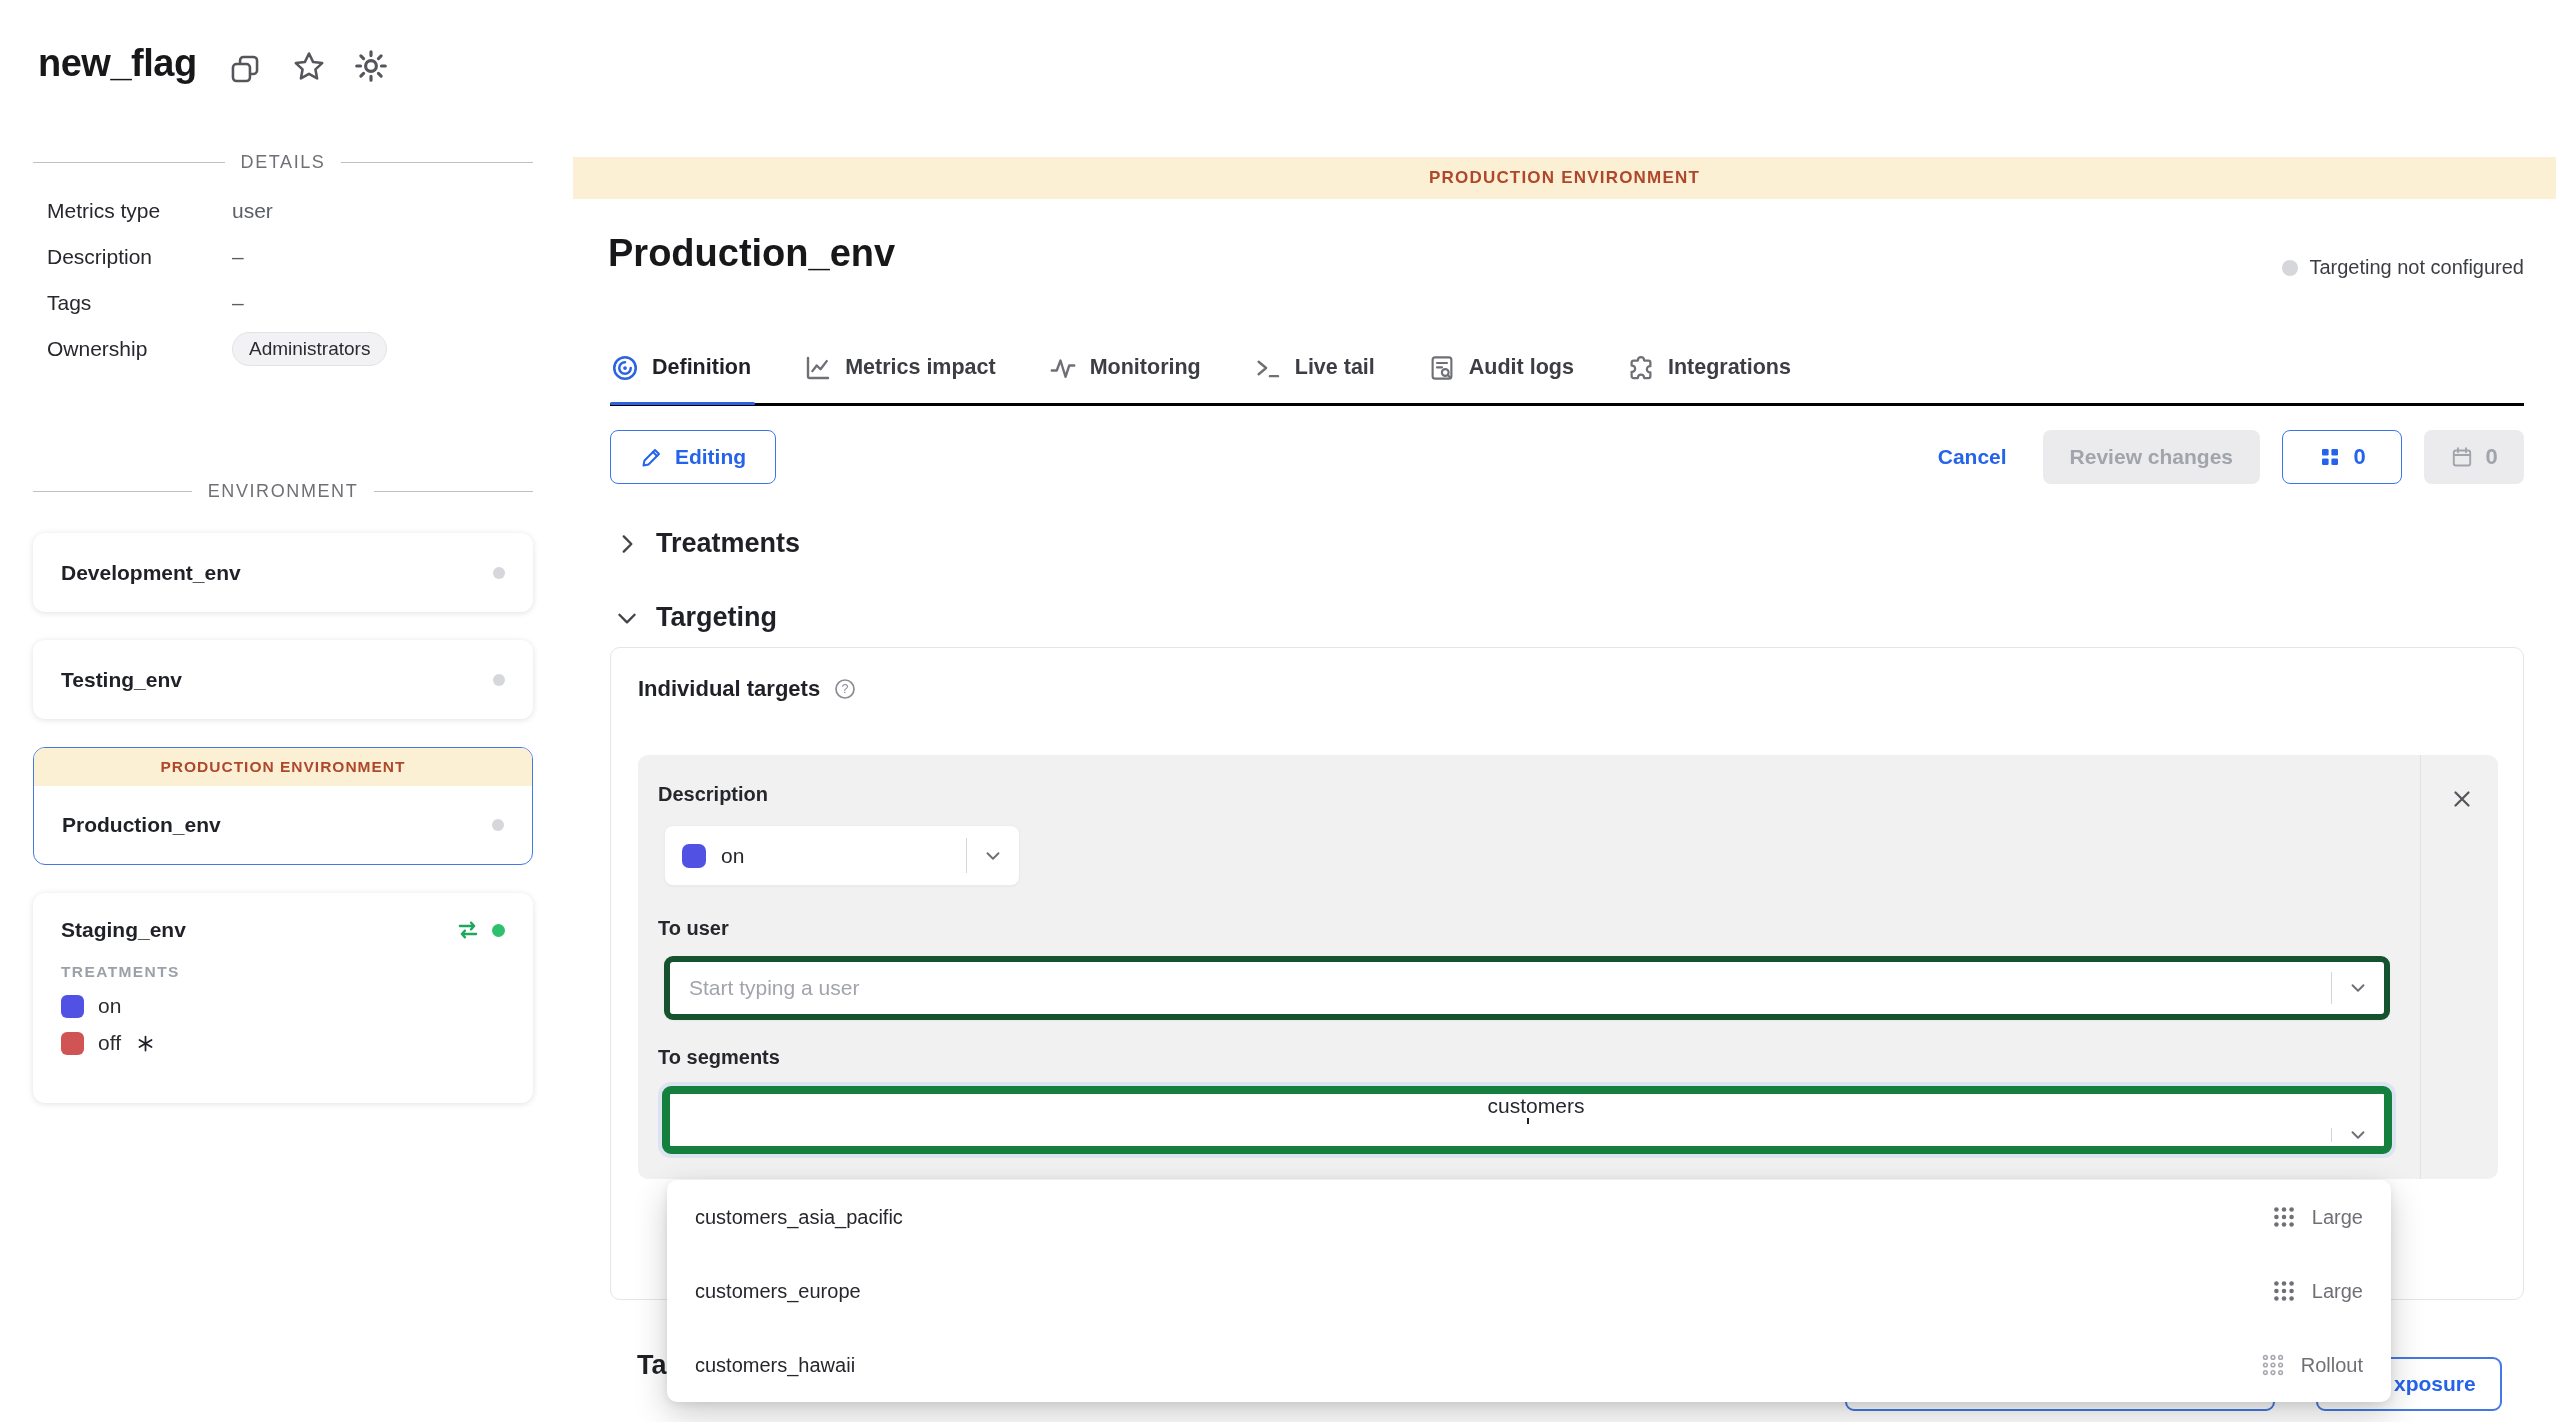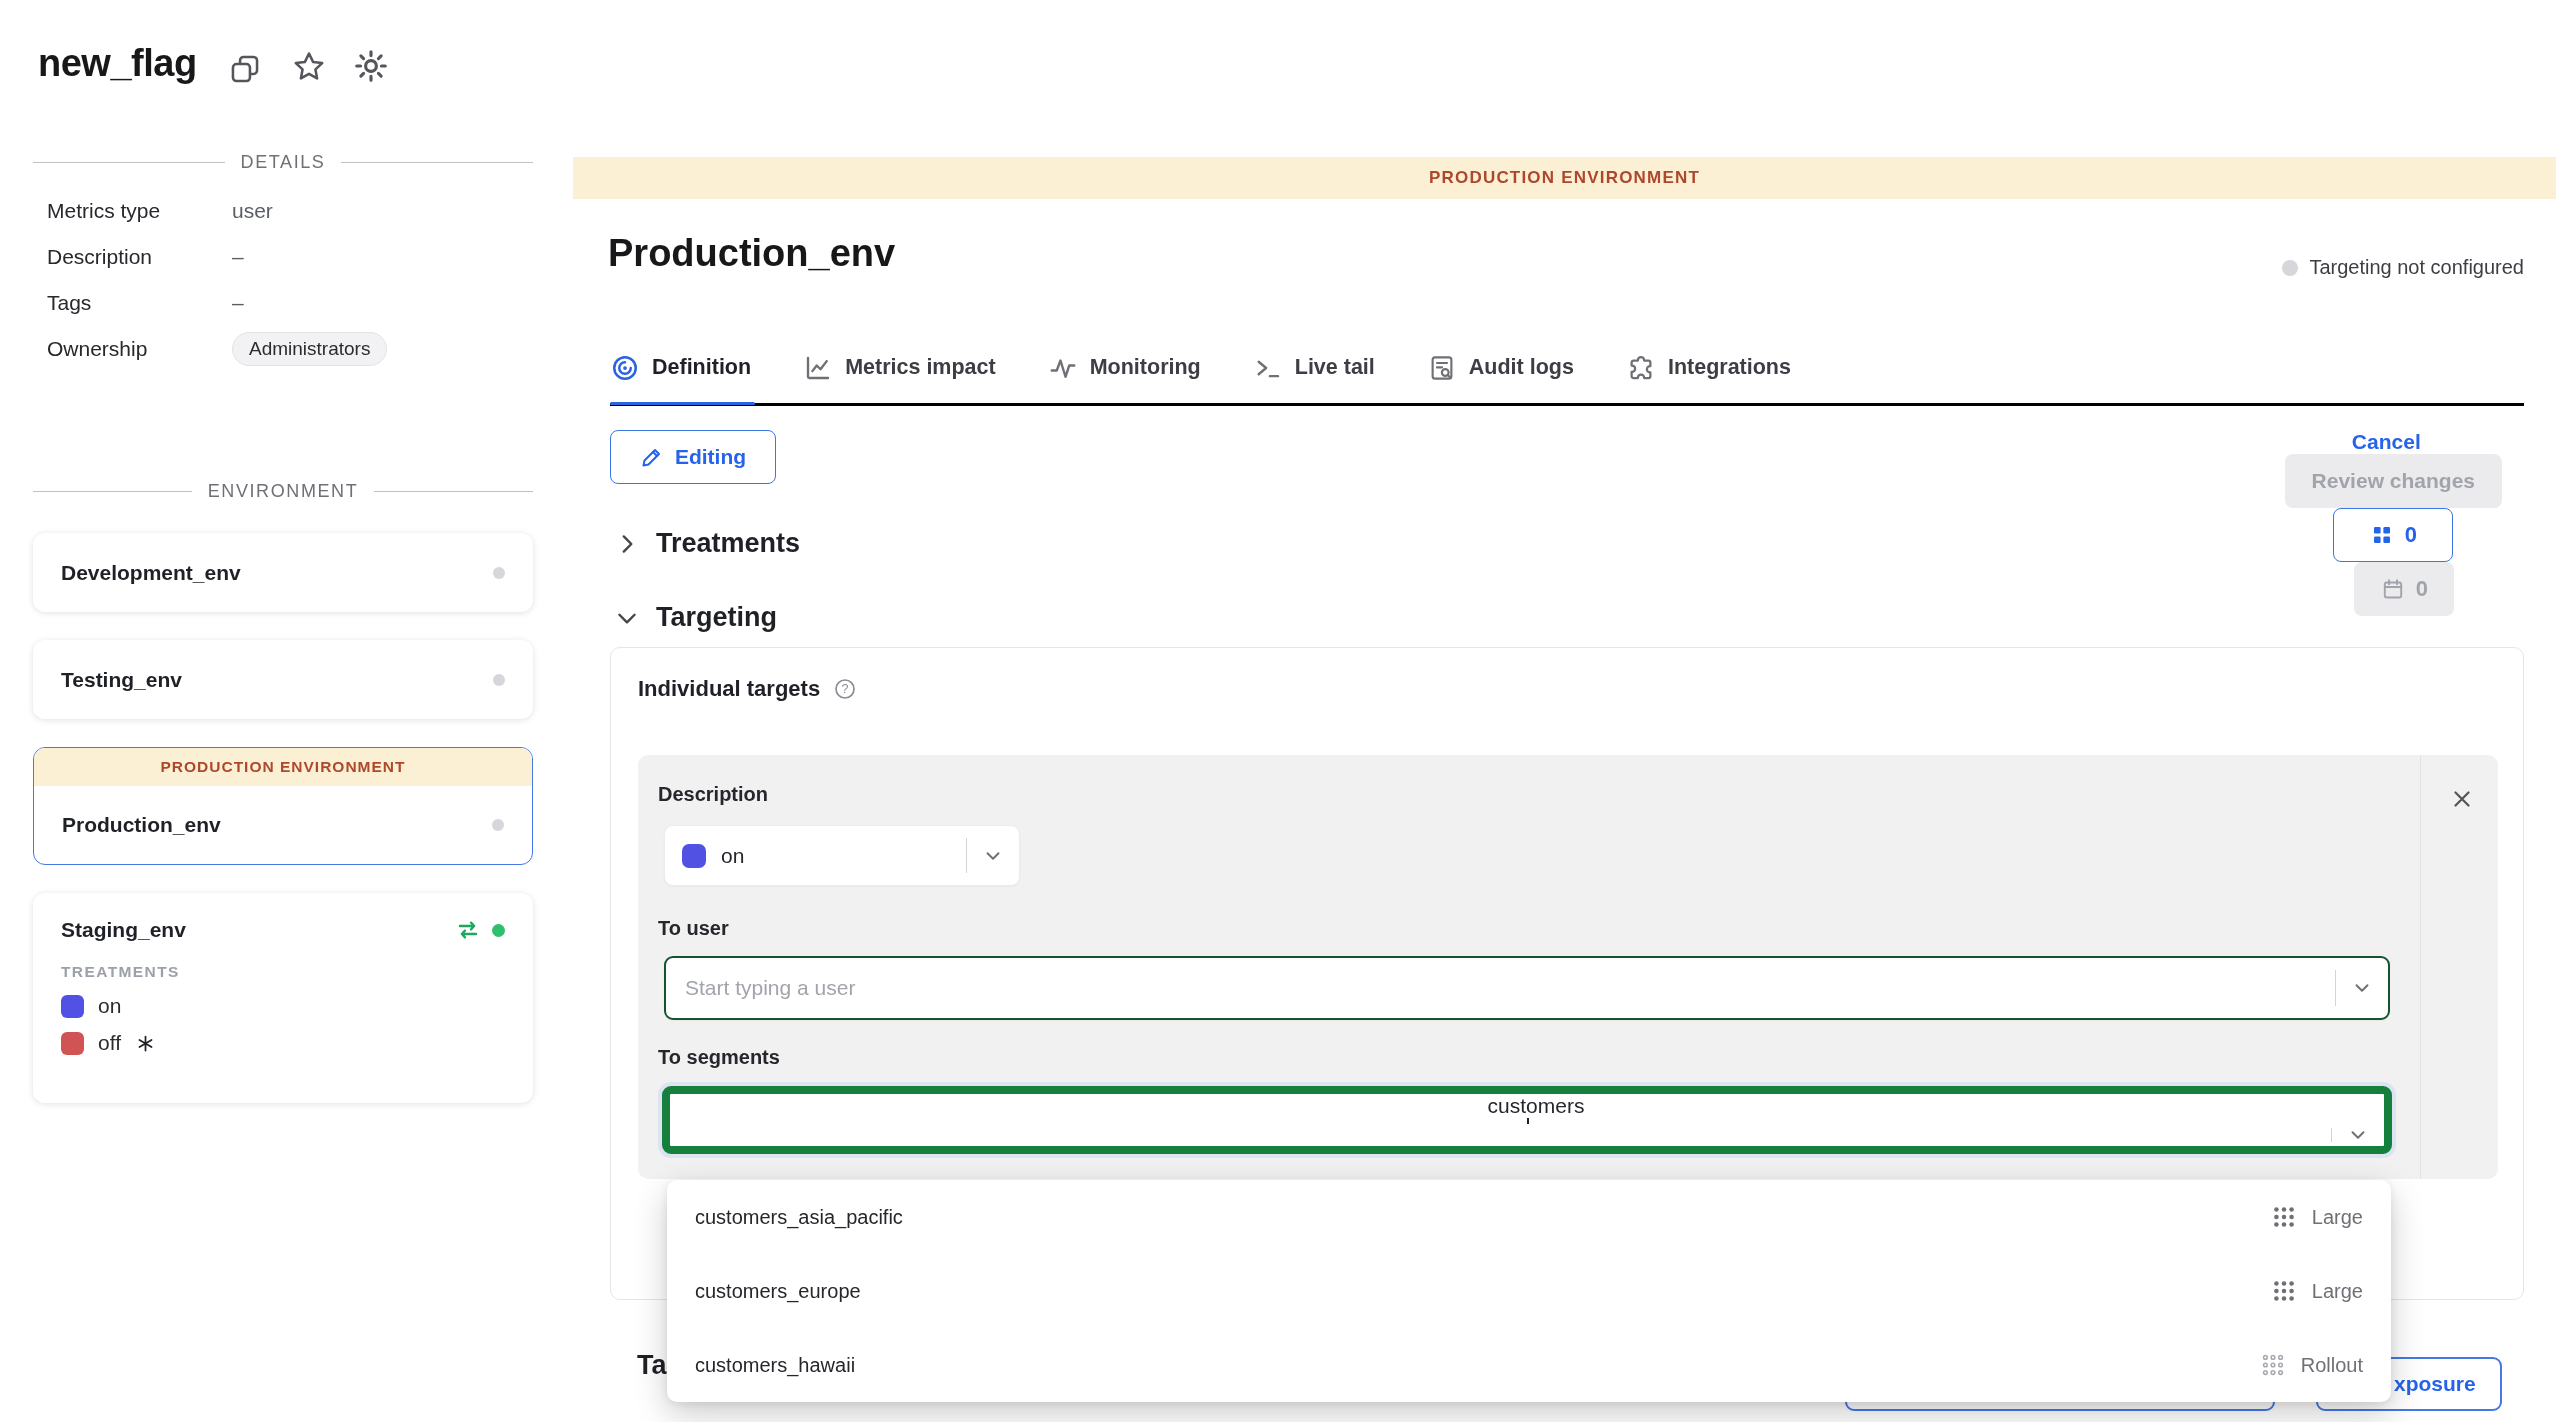--- a/index.html
+++ b/index.html
@@ -66,21 +66,21 @@
   .tab { position:relative; height:100%; display:flex; align-items:center; gap:12px; cursor:pointer;
          font-size:21.5px; font-weight:600; color:#3c3e44; }
   .tab .t-icon { color:#6f7076; }
   .tab.active { color:#1f2127; }
   .tab.active .t-icon { color:#2b63e0; }
   .tab.active::after { content:""; position:absolute; left:0; right:-4px; bottom:-2px; height:3.5px; background:#2b63e0; border-radius:3px; }
 
   .btn-editing { position:absolute; left:610px; top:430px; width:166px; height:54px; background:#fff;
                  border:1.5px solid #3b76e8; border-radius:8px; color:#2563eb; font-size:21px; font-weight:600;
                  display:flex; align-items:center; justify-content:center; gap:11px; cursor:pointer; font-family:inherit; }
-  .toolbar-right { position:absolute; right:32px; top:430px; display:flex; align-items:center;flex-direction:column; }
+  .toolbar-right { position:absolute; right:32px; top:430px; display:flex; align-items:center; }
   .link-cancel { background:none; border:none; color:#2563eb; font-size:21px; font-weight:600; cursor:pointer; margin-right:36px; font-family:inherit; }
   .btn-review { height:54px; padding:0 27px; background:#ebebed; border:none; border-radius:8px;
                 color:#a1a4ab; font-size:21px; font-weight:600; margin-right:22px; cursor:default; font-family:inherit; }
   .btn-counter { height:54px; border-radius:8px; display:flex; align-items:center; justify-content:center; gap:11px;
                  font-size:22px; font-weight:700; cursor:pointer; font-family:inherit; }
   .btn-grid { width:120px; background:#fff; border:1.5px solid #3b76e8; color:#2563eb; margin-right:22px; }
   .btn-cal { width:100px; background:#ebebed; border:none; color:#a1a4ab; }
 
   .sec-header { position:absolute; left:614px; display:flex; align-items:center; gap:16px; cursor:pointer; }
   .sec-header .s-label { font-size:27px; font-weight:700; color:#1f2127; }
@@ -104,21 +104,21 @@
 
   .select-on { position:absolute; left:26px; top:70px; width:356px; height:61px; background:#fff;
                border:1px solid #ececef; border-radius:9px; box-shadow:0 1px 2px rgba(0,0,0,0.04);
                display:flex; align-items:center; padding:0 0 0 17px; cursor:pointer; }
   .sel-swatch { width:24px; height:24px; border-radius:7px; background:#5152e3; margin-right:15px; }
   .sel-text { font-size:21px; color:#26272c; }
   .sel-right { margin-left:auto; display:flex; align-items:center; align-self:stretch; }
   .sel-vline { width:1px; height:60%; background:#d4d5d9; align-self:center; }
   .sel-chev { width:52px; display:flex; align-items:center; justify-content:center; color:#6f7076; }
 
-  .input-box { position:absolute; background:#fff; border:2px solid #14532d; border-radius:9px;
+  .input-box { position:absolute; background:#fff; border:6px solid #14532d; border-radius:9px;
                box-shadow:0 1px 2px rgba(0,0,0,0.04); display:flex; align-items:center; }
   .inp-user { left:26px; top:201px; width:1726px; height:64px; }
   .inp-user input { flex:1; border:none; outline:none; background:transparent; padding:0 0 0 19px;
                     font-size:21px; color:#26272c; font-family:inherit; }
   .inp-user input::placeholder { color:#a1a4ab; }
   .inp-seg { left:24px; top:331px; width:1730px; height:68px; border:8px solid #15803d;
              box-shadow:0 0 0 4px rgba(147,183,242,0.22);flex-direction:column; }
   .seg-text { padding-left:18px; font-size:21px; color:#26272c; }
   .caret { display:inline-block; width:2px; height:27px; background:#1f2127; margin-left:1px; vertical-align:middle; }
 

